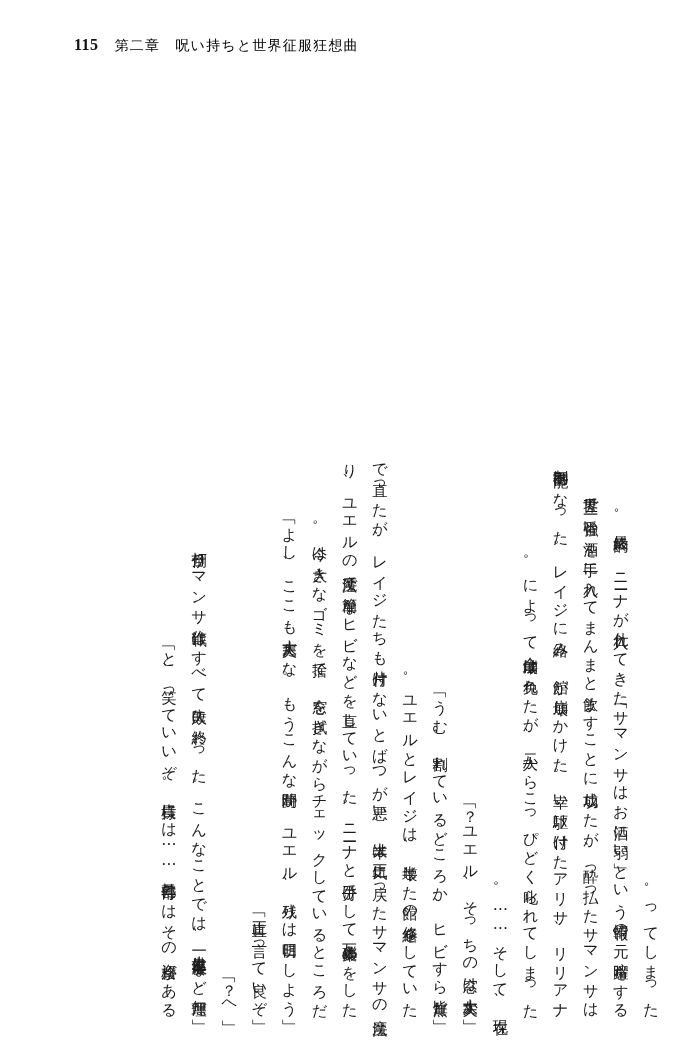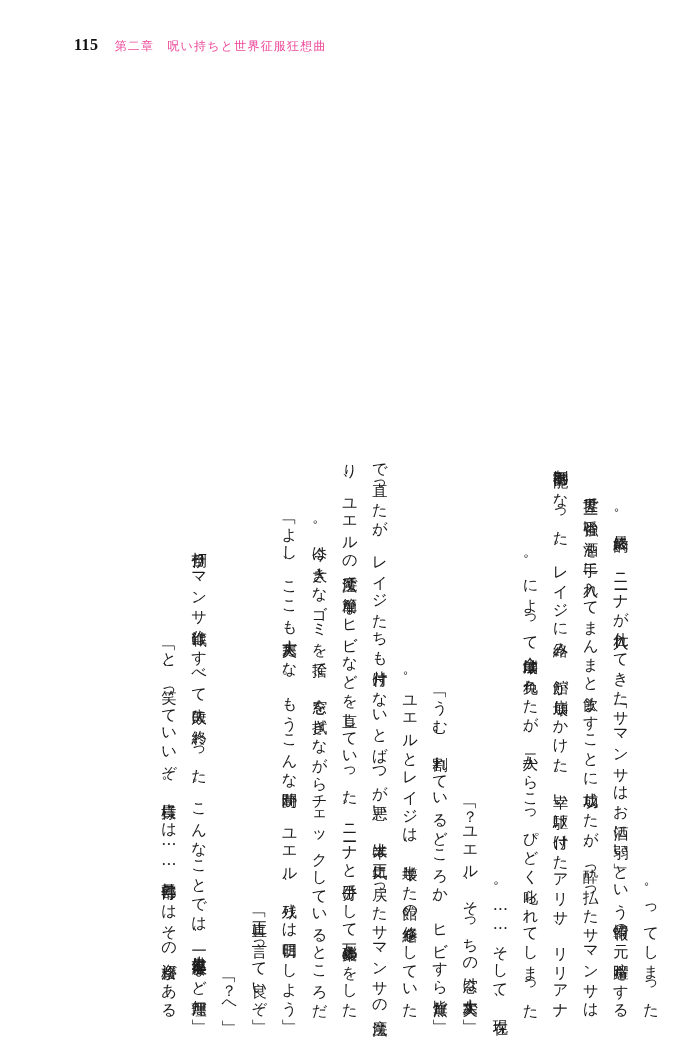--- a/index.html
+++ b/index.html
@@ -33,23 +33,23 @@
     height: 26px;
     margin-bottom: 4px;
   }
   .page-number {
     font-size: 16px;
     font-weight: bold;
     letter-spacing: 0.5px;
     color: #111;
   }
   .chapter-title {
-    font-size: 12px;
+    font-size: 14px;
     letter-spacing: 1.2px;
-    color: #ec4899;
+    color: #000000;
     white-space: nowrap;
   }
   
   .body-area {
     position: relative;
     width: 632px;
     height: 952px;
     margin: 0 auto;
     direction: rtl;
   }

